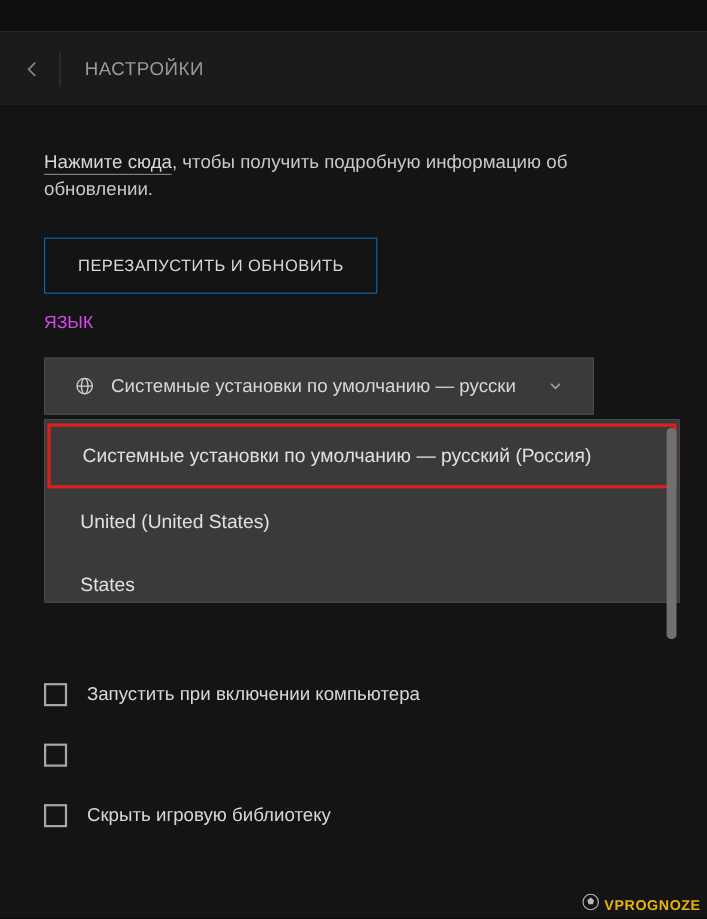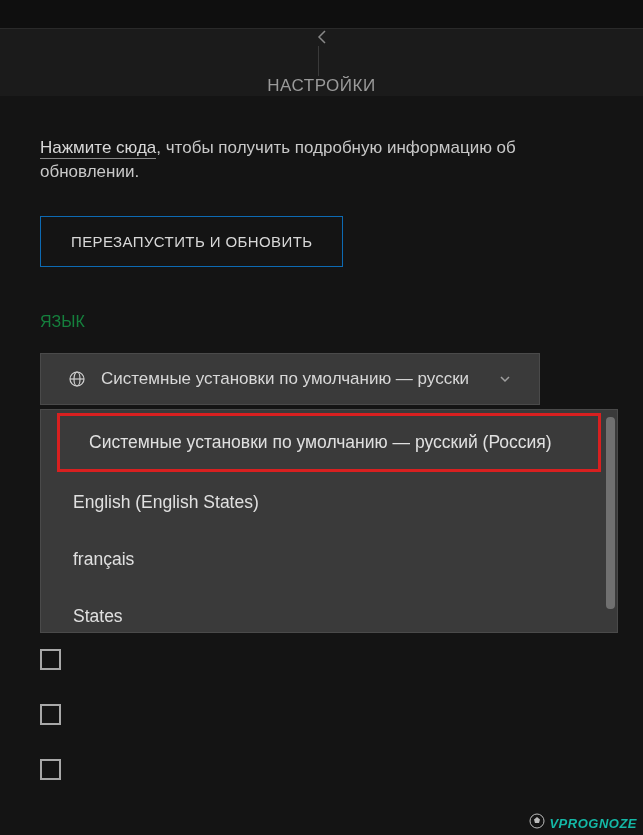--- a/index.html
+++ b/index.html
@@ -16,21 +16,20 @@
     background: #0f0f0f;
     width: 100%;
   }
   .header {
     height: 68px;
     background: #1b1b1b;
     border-top: 1px solid #2a2a2a;
     display: flex;
     align-items: center;
     padding: 0 20px;
-    flex-direction: column;
   }
   .back-btn {
     width: 18px;
     height: 18px;
     display: flex;
     align-items: center;
     justify-content: center;
     color: #888;
     cursor: pointer;
   }
@@ -71,25 +70,25 @@
   }
   .restart-btn {
     border: 1px solid #0d6ab3;
     background: transparent;
     color: #d8d8d8;
     padding: 16px 30px;
     font-size: 15px;
     letter-spacing: 0.4px;
     cursor: pointer;
     display: inline-block;
-    margin-bottom: 46px;
+    margin-bottom: 18px;
   }
   .section-label {
     font-size: 16px;
-    color: #15803d;
+    color: #d946ef;
     margin-bottom: 22px;
   }
   .lang-select {
     position: relative;
     width: 500px;
   }
   .select-bar {
     background: #3a3a3a;
     border: 1px solid #4a4a4a;
     height: 52px;
@@ -132,21 +131,21 @@
     position: relative;
   }
   .dropdown-item {
     padding: 18px 32px;
     font-size: 17.5px;
     color: #e0e0e0;
     cursor: pointer;
   }
   .dropdown-item.highlighted {
     border: 3px solid #d82020;
-    margin: 2px 16px;
+    margin: 2px 2px;
     padding: 16px 29px;
   }
   .dropdown-item.last {
     padding-bottom: 4px;
   }
   .scrollbar {
     position: absolute;
     right: 2px;
     top: 4px;
     width: 9px;
@@ -181,23 +180,22 @@
     display: flex;
     align-items: center;
     gap: 4px;
   }
   .watermark-icon {
     color: #bbb;
   }
   .watermark-text {
     font-size: 13px;
     font-weight: 700;
-    font-style: italic;
     letter-spacing: 0.5px;
-    color: #14b8a6;
+    color: #eab308;
   }
 </style>
 </head>
 <body>
 
 <div class="topbar"></div>
 
 <div class="header">
   <div class="back-btn">
     <svg width="10" height="16" viewBox="0 0 10 16" fill="none">
@@ -232,37 +230,38 @@
       <span class="chevron">
         <svg width="12" height="8" viewBox="0 0 12 8">
           <path d="M2 2 L6 6 L10 2" stroke="currentColor" stroke-width="1.5" fill="none"></path>
         </svg>
       </span>
     </div>
 
     <div class="dropdown">
       <div class="dropdown-inner">
         <div class="dropdown-item highlighted">Системные установки по умолчанию — русский (Россия)</div>
-        <div class="dropdown-item">English (English States)</div>
-        <div class="dropdown-item">français</div>
+        <div class="dropdown-item">United (United States)</div>
         <div class="dropdown-item last">States</div>
         <div class="scrollbar"></div>
       </div>
     </div>
   </div>
 
   <div class="checkbox-list">
     <div class="checkbox-row">
       <div class="checkbox-box"></div>
+      <div class="checkbox-label">Запустить при включении компьютера</div>
     </div>
     <div class="checkbox-row">
       <div class="checkbox-box"></div>
     </div>
     <div class="checkbox-row">
       <div class="checkbox-box"></div>
+      <div class="checkbox-label">Скрыть игровую библиотеку</div>
     </div>
   </div>
 
   <div class="watermark">
     <span class="watermark-icon">
       <svg width="16" height="16" viewBox="0 0 16 16">
         <circle cx="8" cy="8" r="7" stroke="currentColor" stroke-width="1" fill="none"></circle>
         <polygon points="8,4 11,6.5 10,10 6,10 5,6.5" fill="currentColor"></polygon>
       </svg>
     </span>

